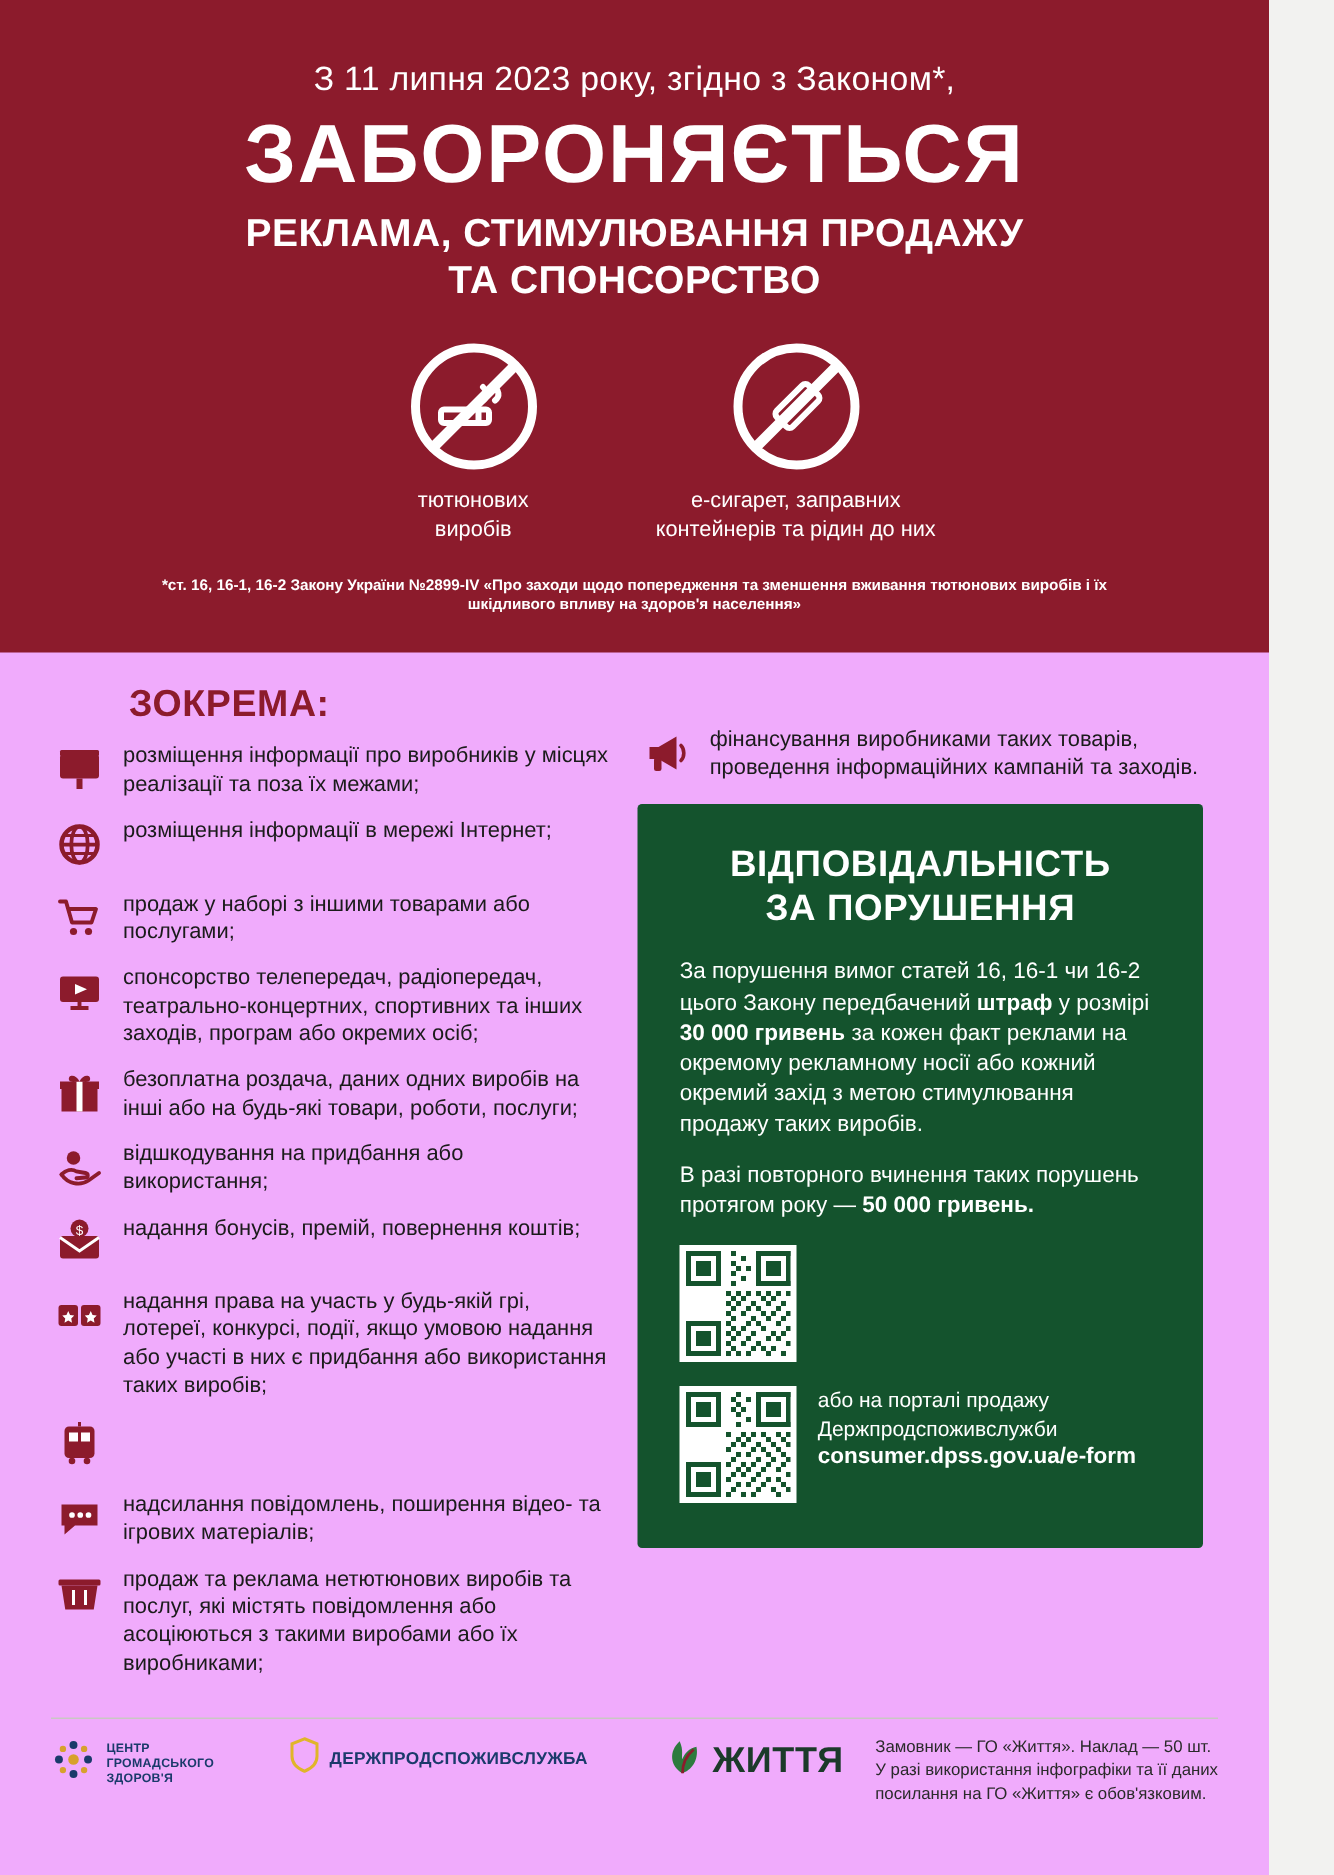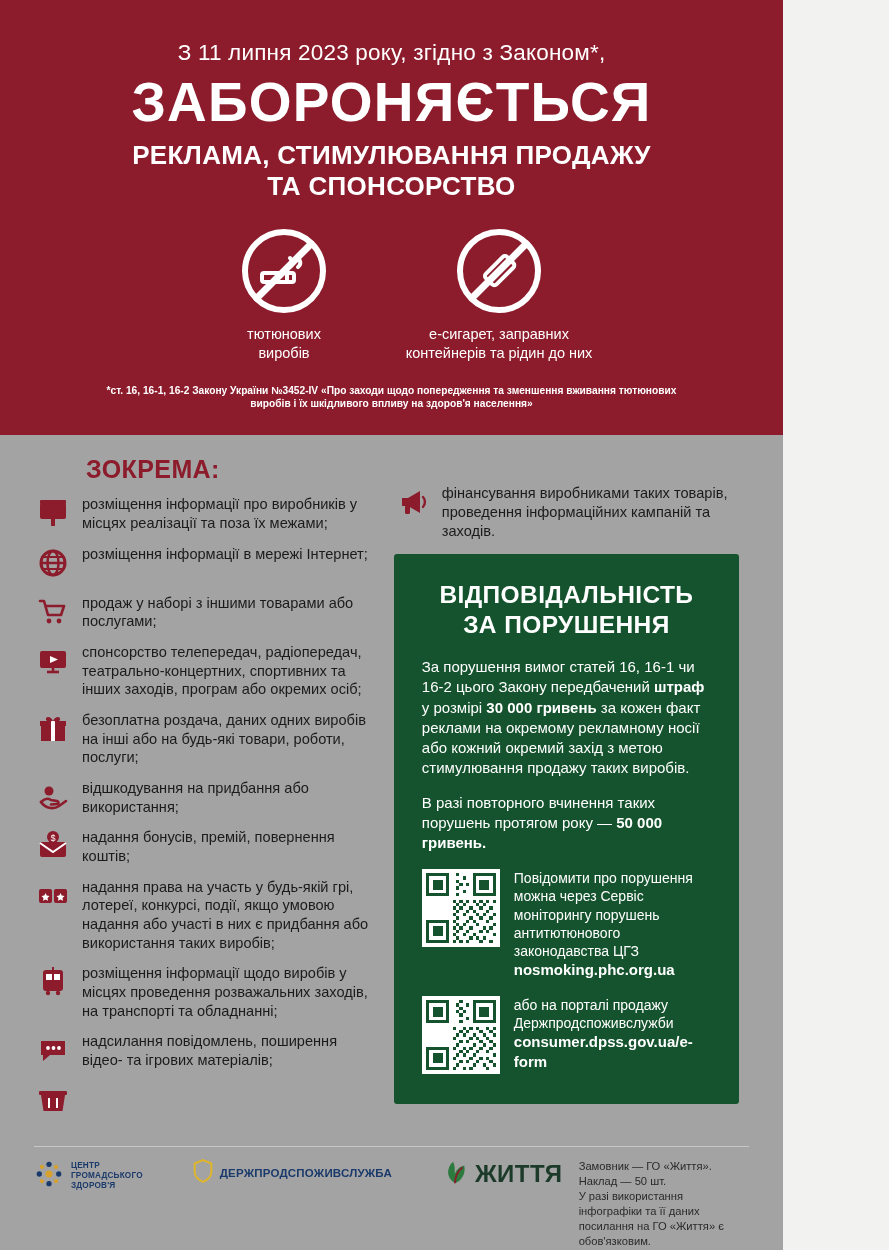--- a/index.html
+++ b/index.html
@@ -4,23 +4,23 @@
 <style>
   * { box-sizing: border-box; margin: 0; padding: 0; }
   html, body {
     width: 889px;
     height: 1250px;
     font-family: "Liberation Sans", sans-serif;
     background: #f2f2f0;
   }
   .poster {
     position: relative;
-    width: 783px;
+    width: 846px;
     height: 1250px;
-    background: #a3a3a3;
+    background: #f0abfc;
     overflow: hidden;
   }
 
   
   .hero {
     background: #8c1b2c;
     color: #ffffff;
     padding: 40px 44px 24px 44px;
     text-align: center;
   }
@@ -240,21 +240,21 @@
               <rect x="30" y="36" width="30" height="15" rx="3" transform="rotate(-45 45 44)"></rect>
               <line x1="38" y1="50" x2="46" y2="42" stroke-width="3"></line>
             </g>
             <line x1="17" y1="71" x2="71" y2="17" stroke="#ffffff" stroke-width="7" stroke-linecap="round"></line>
           </svg>
         </div>
         <div class="ban-label">е-сигарет, заправних<br>контейнерів та рідин до них</div>
       </div>
     </div>
 
-    <div class="footnote">*ст. 16, 16-1, 16-2 Закону України №3452-IV «Про заходи щодо попередження та зменшення вживання тютюнових виробів і їх шкідливого впливу на здоров'я населення»</div>
+    <div class="footnote">*ст. 16, 16-1, 16-2 Закону України №2899-IV «Про заходи щодо попередження та зменшення вживання тютюнових виробів і їх шкідливого впливу на здоров'я населення»</div>
   </div>
 
   <div class="main">
 
     <div class="col-left">
       <div class="section-title">ЗОКРЕМА:</div>
       <ul class="items">
 
         <li>
           <span class="ic">
@@ -354,21 +354,20 @@
           <span class="ic">
             <svg viewBox="0 0 32 32" width="32" height="32">
                 <rect x="6" y="4" width="20" height="21" rx="3" fill="#8c1b2c"></rect>
                 <rect x="9" y="8" width="6" height="6" fill="#ffffff"></rect>
                 <rect x="17" y="8" width="6" height="6" fill="#ffffff"></rect>
                 <circle cx="11" cy="27" r="2.2" fill="#8c1b2c"></circle>
                 <circle cx="21" cy="27" r="2.2" fill="#8c1b2c"></circle>
                 <line x1="16" y1="1" x2="16" y2="4" stroke="#8c1b2c" stroke-width="2"></line>
               </svg>
           </span>
-          <span class="txt">розміщення інформації щодо виробів у місцях проведення розважальних заходів, на транспорті та обладнанні;</span>
         </li>
 
         <li>
           <span class="ic">
             <svg viewBox="0 0 32 32" width="32" height="32">
                 <path d="M4 7h24v14H13l-7 6v-6H4z" fill="#8c1b2c"></path>
                 <circle cx="11" cy="14" r="1.9" fill="#ffffff"></circle>
                 <circle cx="16.5" cy="14" r="1.9" fill="#ffffff"></circle>
                 <circle cx="22" cy="14" r="1.9" fill="#ffffff"></circle>
               </svg>
@@ -378,20 +377,21 @@
 
         <li>
           <span class="ic">
             <svg viewBox="0 0 32 32" width="32" height="32">
                 <path d="M4 11h24l-2.5 16H6.5z" fill="#8c1b2c"></path>
                 <rect x="2" y="7" width="28" height="4" rx="1" fill="#8c1b2c"></rect>
                 <line x1="12" y1="14" x2="12" y2="24" stroke="#ffffff" stroke-width="2"></line>
                 <line x1="20" y1="14" x2="20" y2="24" stroke="#ffffff" stroke-width="2"></line>
               </svg>
           </span>
+          <span class="txt">продаж та реклама нетютюнових виробів та послуг, які містять повідомлення або асоціюються з такими виробами або їх виробниками;</span>
         </li>
 
       </ul>
     </div>
 
     <div class="col-right">
       <ul class="items">
         <li>
           <span class="ic">
             <svg viewBox="0 0 32 32" width="32" height="32">
@@ -497,21 +497,20 @@
                 <rect x="15" y="19" width="1" height="1"></rect>
                   <rect x="17" y="19" width="1" height="1"></rect>
                 <rect x="8" y="20" width="1" height="1"></rect>
                   <rect x="10" y="20" width="1" height="1"></rect>
                 <rect x="12" y="20" width="1" height="1"></rect>
                   <rect x="16" y="20" width="1" height="1"></rect>
                 <rect x="19" y="20" width="1" height="1"></rect>
               </g>
             </svg>
           </div>
-          <div class="qr-text"><span>Повідомити про порушення можна через Сервіс моніторингу порушень антитютюнового законодавства ЦГЗ </span><span class="strong">nosmoking.phc.org.ua</span></div>
         </div>
 
         <div class="qr-row">
           <div class="qr">
             <svg viewBox="0 0 21 21" shape-rendering="crispEdges" aria-hidden="true">
               <rect width="21" height="21" fill="#ffffff"></rect>
               <g fill="#14532d">
                 <rect x="0" y="0" width="7" height="1"></rect>
                   <rect x="0" y="6" width="7" height="1"></rect>
                 <rect x="0" y="0" width="1" height="7"></rect>

